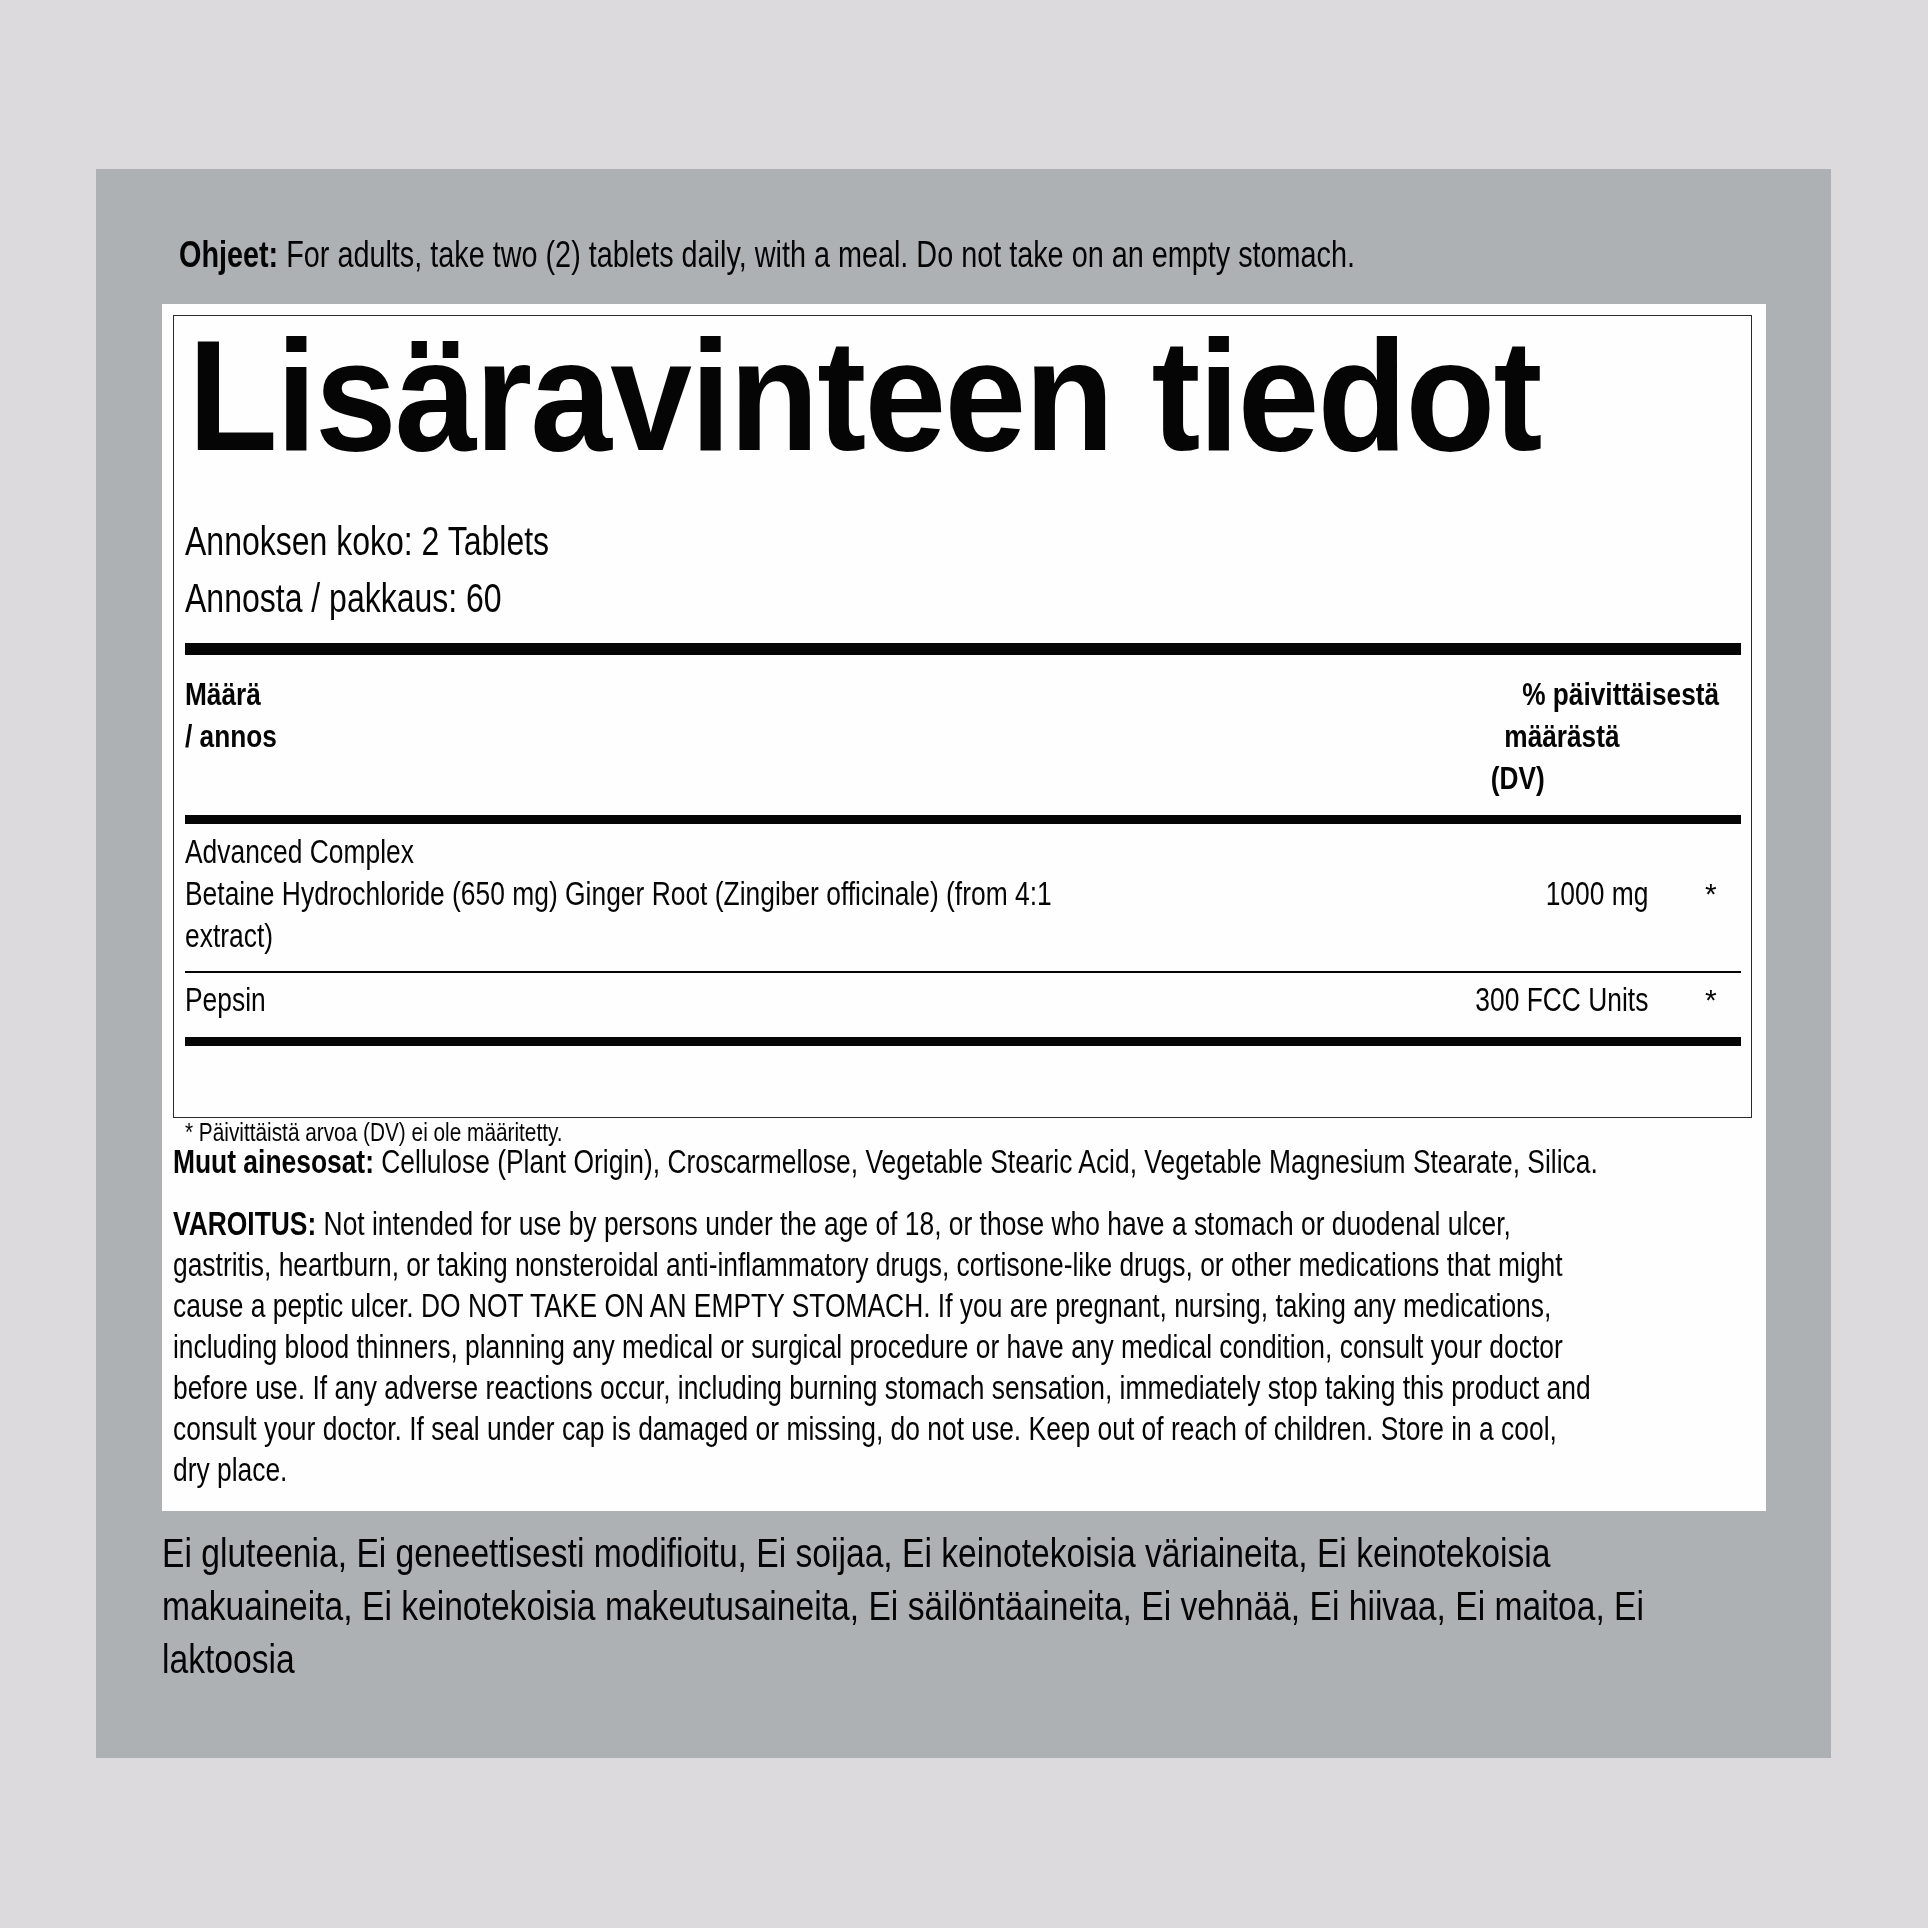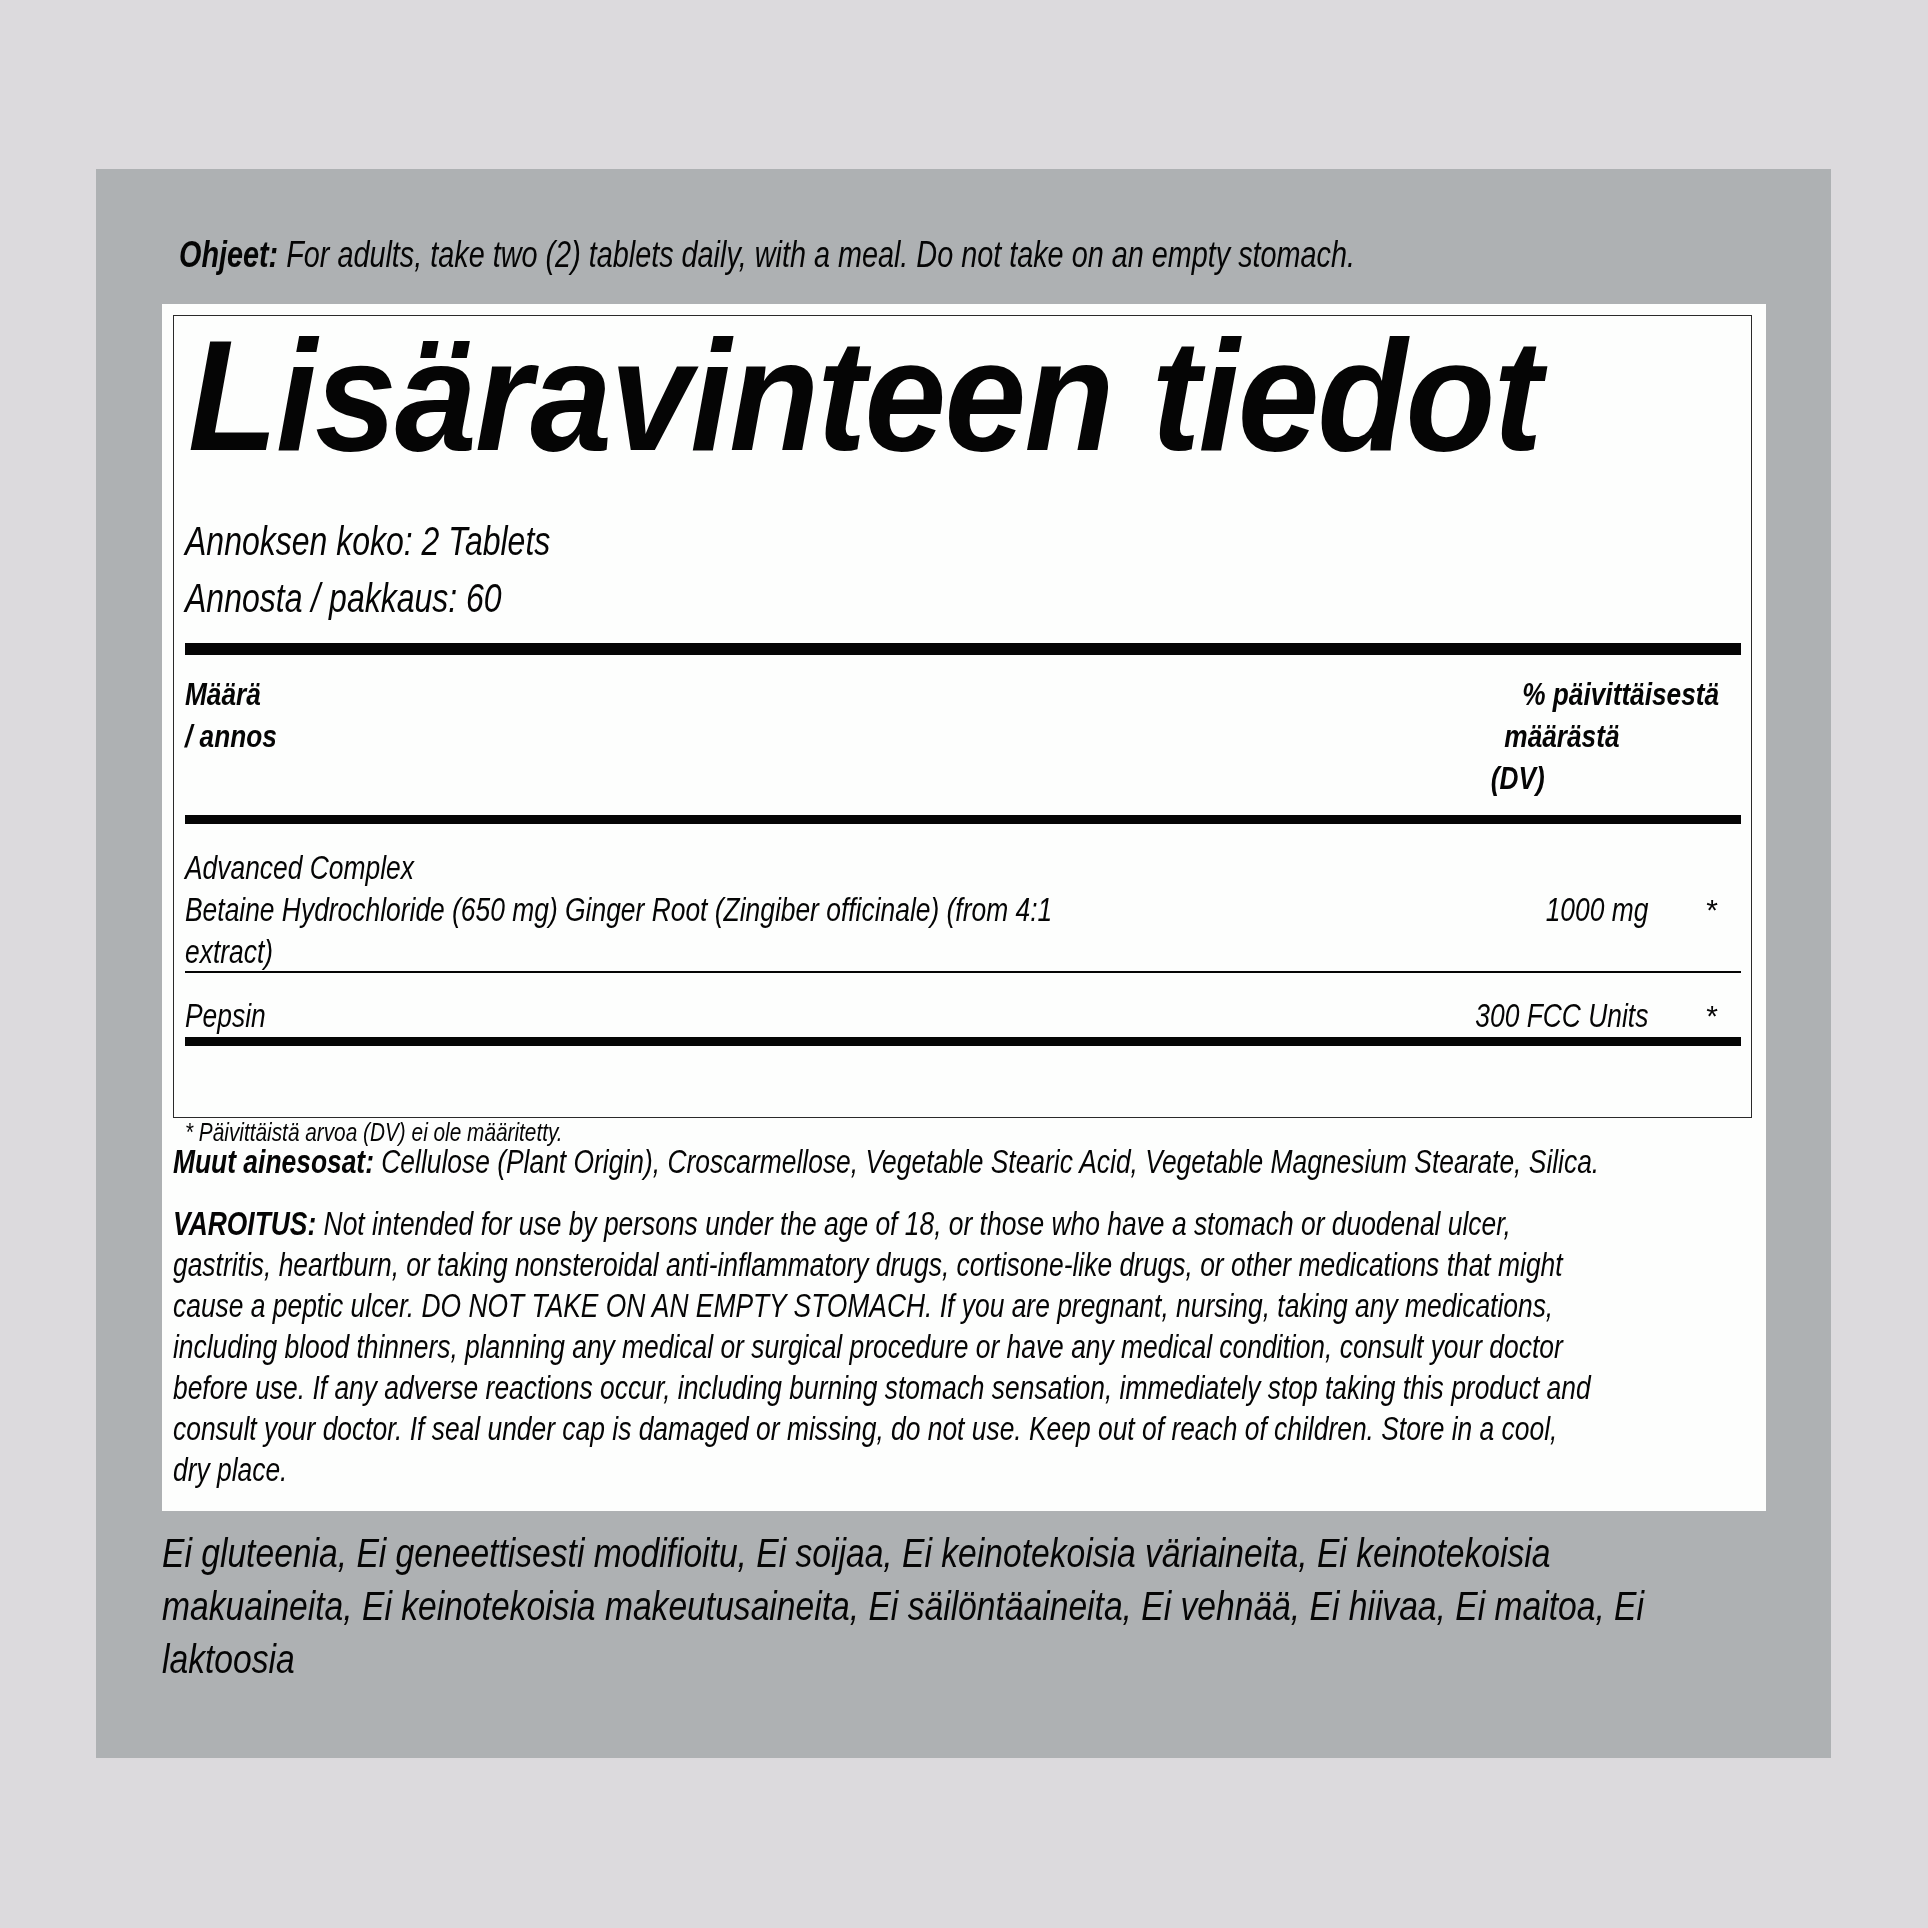--- a/index.html
+++ b/index.html
@@ -1,21 +1,21 @@
 <!DOCTYPE html>
 <html style="font-size:15px"><head>
 <meta charset="utf-8">
 <style>
   html, body { margin: 0; padding: 0; }
   body {
     width: 1928px; height: 1928px; background: #dcdadd;
     position: relative; overflow: hidden;
     font-family: "Liberation Sans", sans-serif; color: #050505;
   }
-  .abs { position: absolute; font-style: italic; }
+  .abs { position: absolute; }
   .cond { display: inline-block; transform-origin: left top; white-space: nowrap; }
   .cond-r { display: inline-block; transform-origin: right top; white-space: nowrap; }
 
   #gray-panel { left: 96px; top: 169px; width: 1735px; height: 1589px; background: #aeb1b3; }
   #directions { left: 179px; top: 233px; font-size: 36px; line-height: 43px; }
   #directions .cond { transform: scaleX(0.80); }
   .b { font-weight: bold; }
 
   #white-panel { left: 162px; top: 304px; width: 1604px; height: 1207px; background: #fdfefd; }
   #facts-box { left: 173px; top: 315px; width: 1577px; height: 801px; border: 1.9px solid #2a2a2a; background: #fdfefd; }
@@ -27,21 +27,21 @@
   .serving .cond { transform: scaleX(0.80); }
 
   .bar { left: 185px; width: 1556px; background: #050505; }
 
   .hdr { font-size: 32px; line-height: 42px; font-weight: bold; }
   #hdr-left { left: 185px; top: 673px; }
   #hdr-left .cond { transform: scaleX(0.82); }
   #hdr-right { right: calc(1928px - 1719px); top: 673px; }
   #hdr-right .cond-r { transform: scaleX(0.82); }
 
-  .row-text { font-size: 33px; line-height: 42px; margin-top: 16px; }
+  .row-text { font-size: 33px; line-height: 42px; }
   .row-text .cond { transform: scaleX(0.80); }
   .row-text .cond-r { transform: scaleX(0.80); }
   .amt { right: calc(1928px - 1648px); text-align: center; }
   .star { left: 1705px; font-size: 30px; }
 
   #footnote { left: 185px; top: 1117px; font-size: 26px; line-height: 30px; }
   #footnote .cond { transform: scaleX(0.80); }
 
   .para { left: 173px; font-size: 33px; line-height: 41px; }
   .para .cond { transform: scaleX(0.80); }

